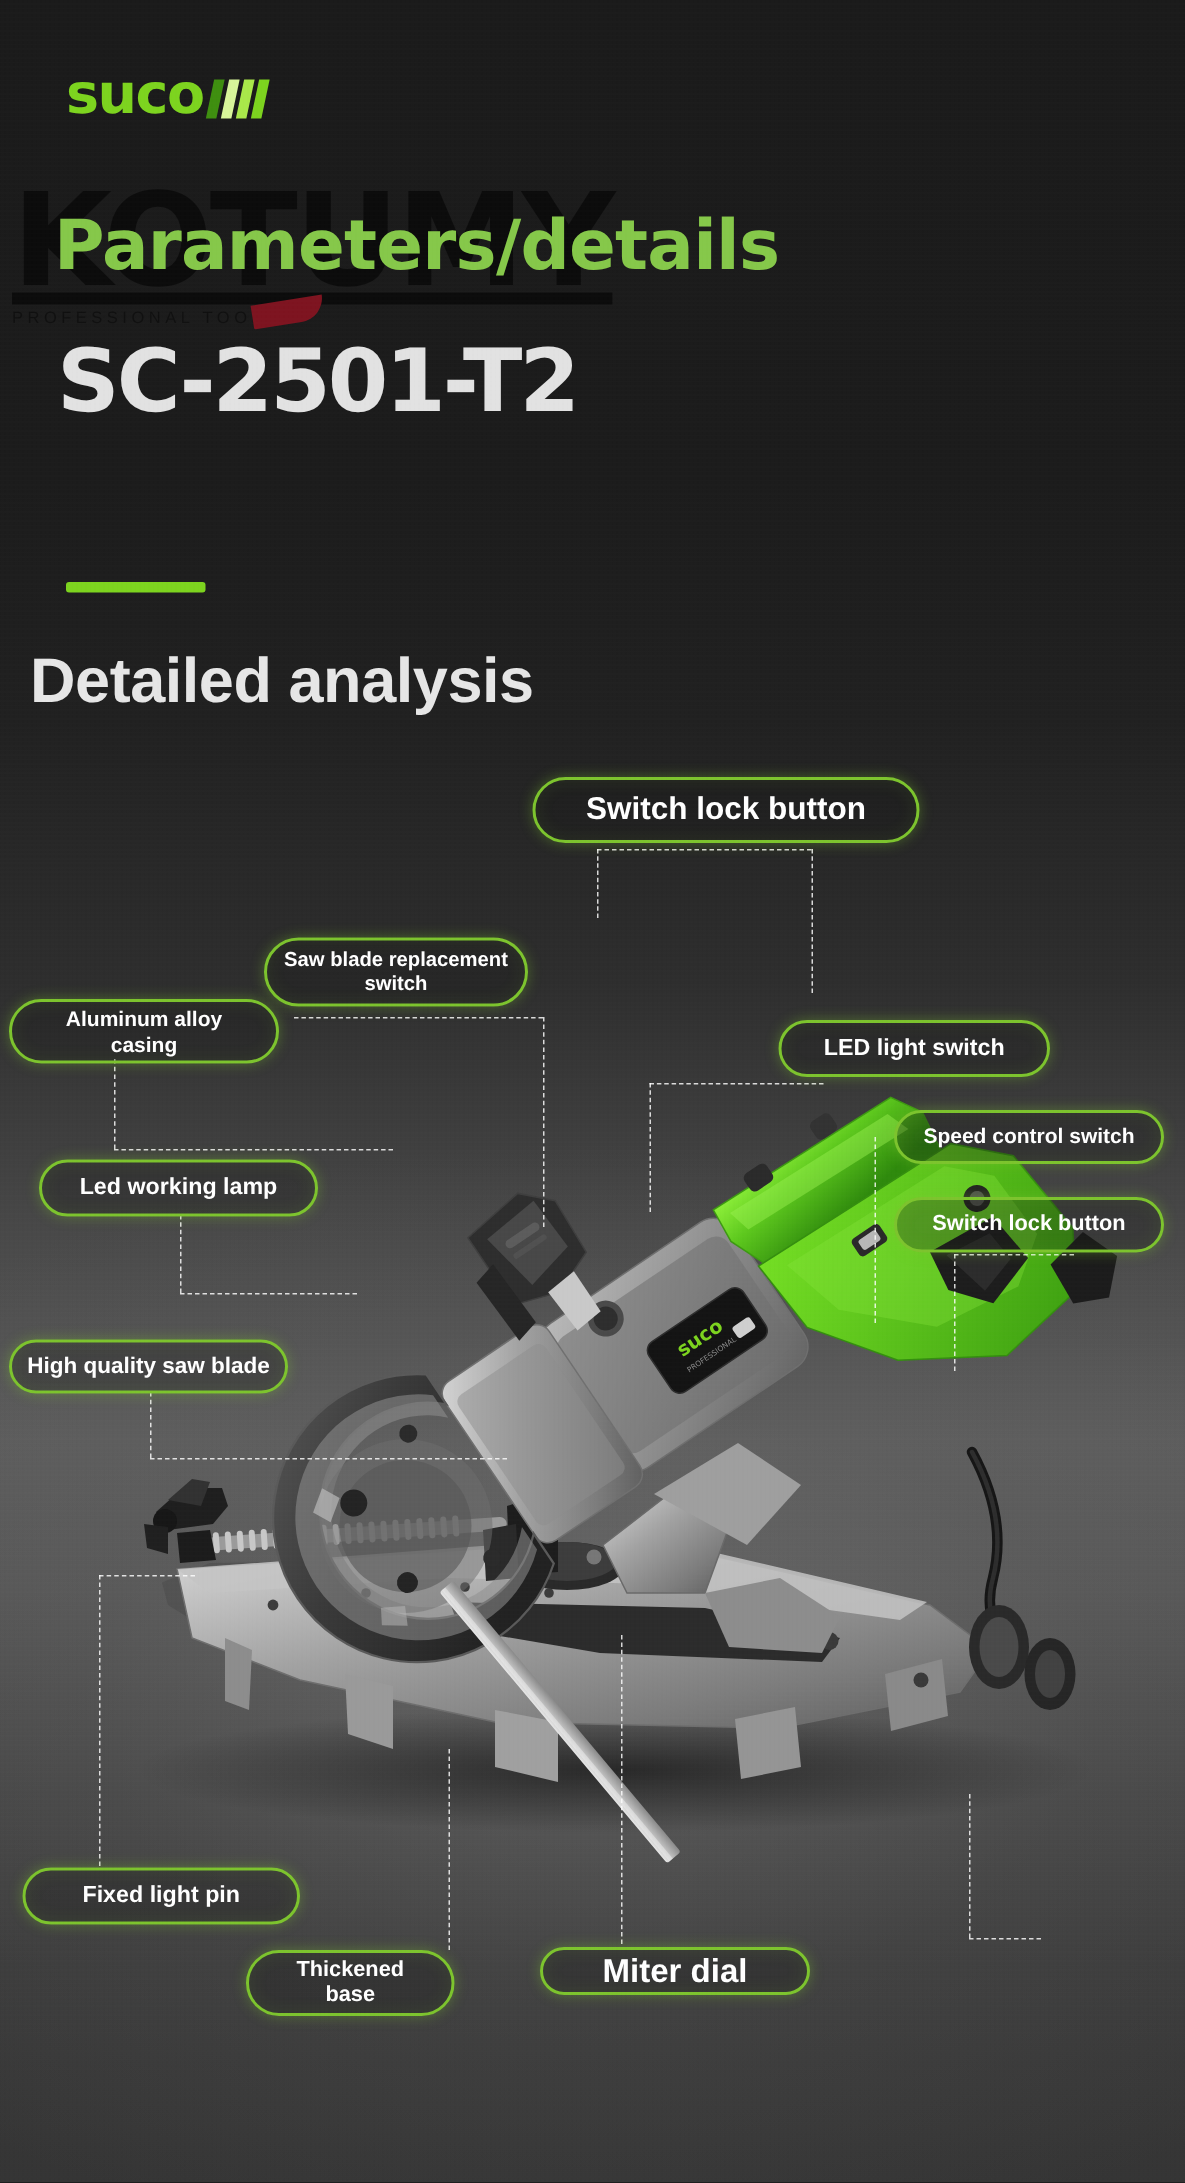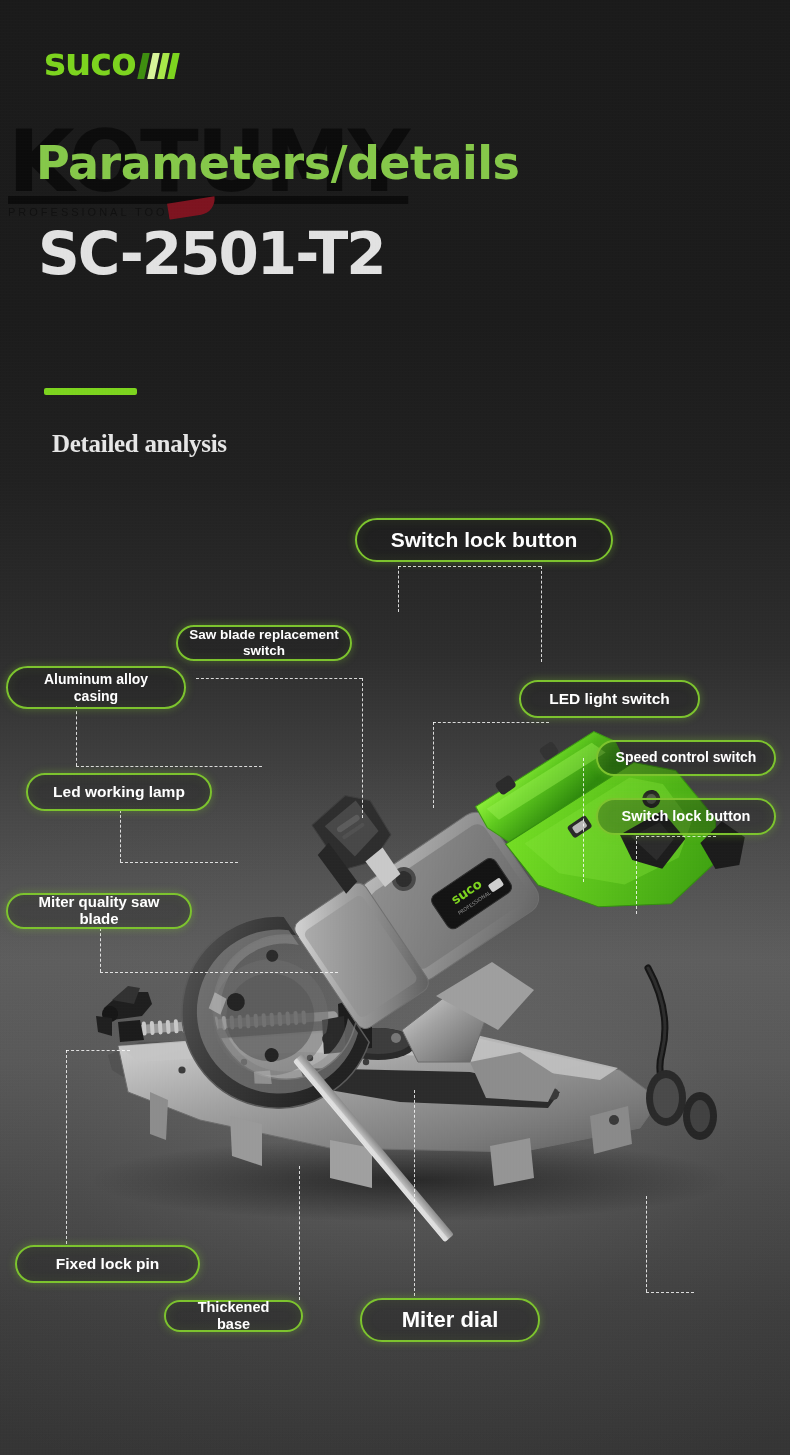--- a/index.html
+++ b/index.html
@@ -63,23 +63,23 @@
     font-size:46px; font-weight:800; letter-spacing:-0.5px;
     color:#86c84a; line-height:1; font-family:"DejaVu Sans", sans-serif;
   }
   .h-model {
     position:absolute; left:38px; top:225px;
     font-size:58px; font-weight:800; letter-spacing:-2px;
     color:#e2e2e2; line-height:1; font-family:"DejaVu Sans", sans-serif;
   }
   .rule { position:absolute; left:44px; top:388px; width:93px; height:7px; background:#7dd41f; border-radius:2px; }
   .h-sub {
-    position:absolute; left:52px; top:430px;
-    font-size:25px; font-weight:700; color:#e6e6e6;
-    font-family:Liberation Serif, serif; letter-spacing:-0.3px;
+    position:absolute; left:20px; top:430px;
+    font-size:42px; font-weight:700; color:#e6e6e6;
+    font-family:Liberation Sans, sans-serif; letter-spacing:-0.3px;
   }
 
   
   .tool { position:absolute; left:0; top:600px; width:790px; height:660px; }
   .tool svg { display:block; }
 
   
   .pill {
     position:absolute; display:flex; align-items:center; justify-content:center;
     border:2.5px solid #7dc42e; border-radius:40px;
@@ -341,58 +341,58 @@
 
   <div class="lead v" style="left:414px; top:1090px; height:206px;"></div>
 
   <div class="lead h" style="left:646px; top:1292px; width:48px;"></div>
   <div class="lead v" style="left:646px; top:1196px; height:96px;"></div>
 
   <div class="pill" style="left:355px; top:518px; width:258px; height:44px; font-size:21px;">
     <span>Switch lock button</span>
   </div>
 
-  <div class="pill two" style="left:176px; top:625px; width:176px; height:36px; font-size:13.5px; padding:4px 8px;">
+  <div class="pill two" style="left:176px; top:625px; width:176px; height:46px; font-size:13.5px; padding:4px 8px;">
     <span style="white-space:pre-line; display:block; width:100%;">Saw blade replacement
 switch</span>
   </div>
 
   <div class="pill two" style="left:6px; top:666px; width:180px; height:43px; font-size:14px;">
     <span style="white-space:pre-line; display:block; width:100%;">Aluminum alloy
 casing</span>
   </div>
 
   <div class="pill" style="left:26px; top:773px; width:186px; height:38px; font-size:15.5px;">
     <span>Led working lamp</span>
   </div>
 
   <div class="pill" style="left:6px; top:893px; width:186px; height:36px; font-size:15px;">
-    <span>Miter quality saw blade</span>
+    <span>High quality saw blade</span>
   </div>
 
   <div class="pill" style="left:596px; top:740px; width:180px; height:36px; font-size:14px;">
     <span>Speed control switch</span>
   </div>
 
   <div class="pill" style="left:519px; top:680px; width:181px; height:38px; font-size:15.5px;">
     <span>LED light switch</span>
   </div>
 
   <div class="pill" style="left:596px; top:798px; width:180px; height:37px; font-size:14.5px;">
     <span>Switch lock button</span>
   </div>
 
   <div class="pill" style="left:15px; top:1245px; width:185px; height:38px; font-size:15.5px;">
-    <span>Fixed lock pin</span>
-  </div>
-
-  <div class="pill two" style="left:164px; top:1300px; width:139px; height:32px; font-size:14.5px;">
+    <span>Fixed light pin</span>
+  </div>
+
+  <div class="pill two" style="left:164px; top:1300px; width:139px; height:44px; font-size:14.5px;">
     <span style="white-space:pre-line; display:block; width:100%;">Thickened
 base</span>
   </div>
 
-  <div class="pill" style="left:360px; top:1298px; width:180px; height:44px; font-size:22px;">
+  <div class="pill" style="left:360px; top:1298px; width:180px; height:32px; font-size:22px;">
     <span>Miter dial</span>
   </div>
 
 
   <div class="noise"></div>
 </div>
 
 </body></html>

